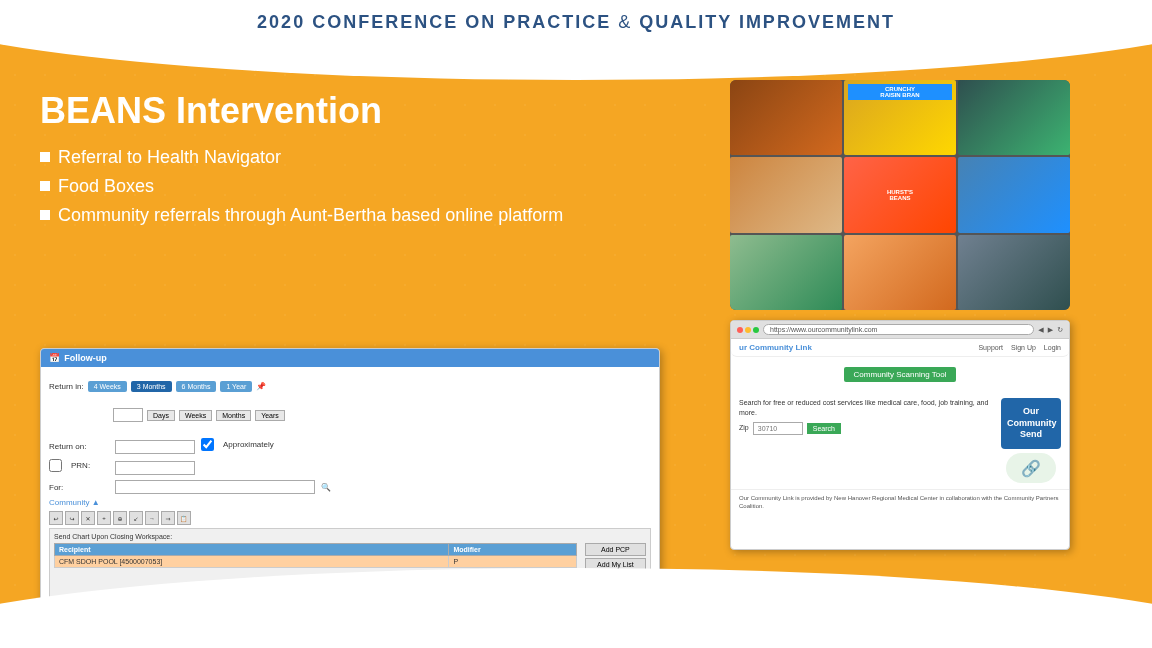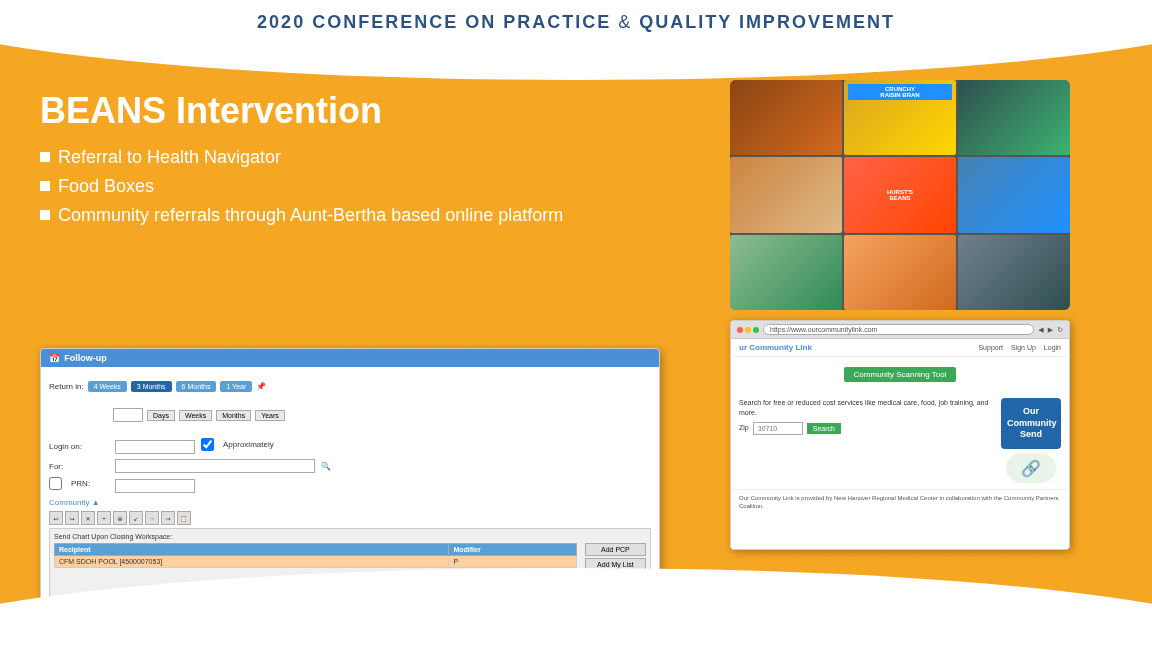--- a/index.html
+++ b/index.html
@@ -652,40 +652,40 @@
       <div class="return-in-row">
         <span style="min-width:60px;"></span>
         <input type="text" class="form-input-small" style="width: 30px;">
         <button class="btn-unit">Days</button>
         <button class="btn-unit">Weeks</button>
         <button class="btn-unit">Months</button>
         <button class="btn-unit">Years</button>
       </div>
 
       <div class="form-row">
-        <span class="form-label">Login on:</span>
+        <span class="form-label">Return on:</span>
         <input type="text" class="form-input-small" style="">
         <label class="checkbox-row">
           <input type="checkbox" checked="" style="">
           <span>Approximately</span>
         </label>
-      </div>
-
-      <div class="form-row">
-        <span class="form-label">For:</span>
-        <input type="text" class="form-input-small" style="width: 200px;">
-        <span>🔍</span>
       </div>
 
       <div class="form-row">
         <label class="checkbox-row" style="min-width:60px;">
           <input type="checkbox" style="">
           <span>PRN:</span>
         </label>
         <input type="text" class="form-input-small" style="">
+      </div>
+
+      <div class="form-row">
+        <span class="form-label">For:</span>
+        <input type="text" class="form-input-small" style="width: 200px;">
+        <span>🔍</span>
       </div>
 
       <div class="collapse-link">
         <span>Community</span>
         <span>▲</span>
       </div>
 
       <div class="toolbar-icons">
         <div class="toolbar-icon-btn">↩</div>
         <div class="toolbar-icon-btn">↪</div>

